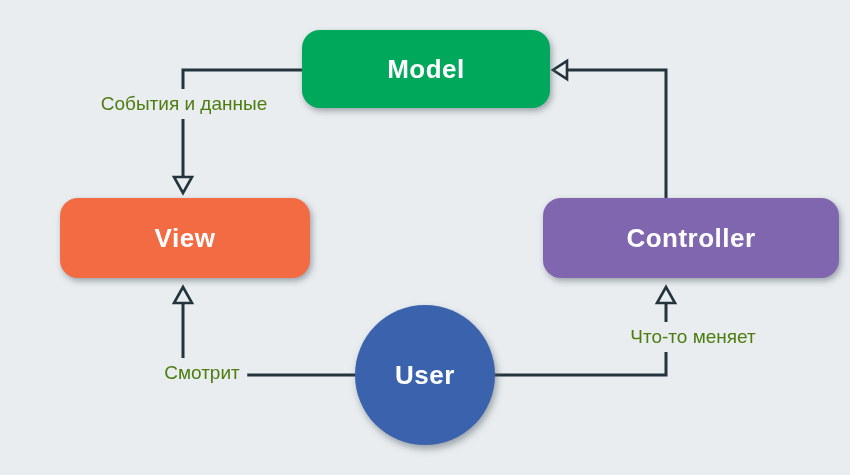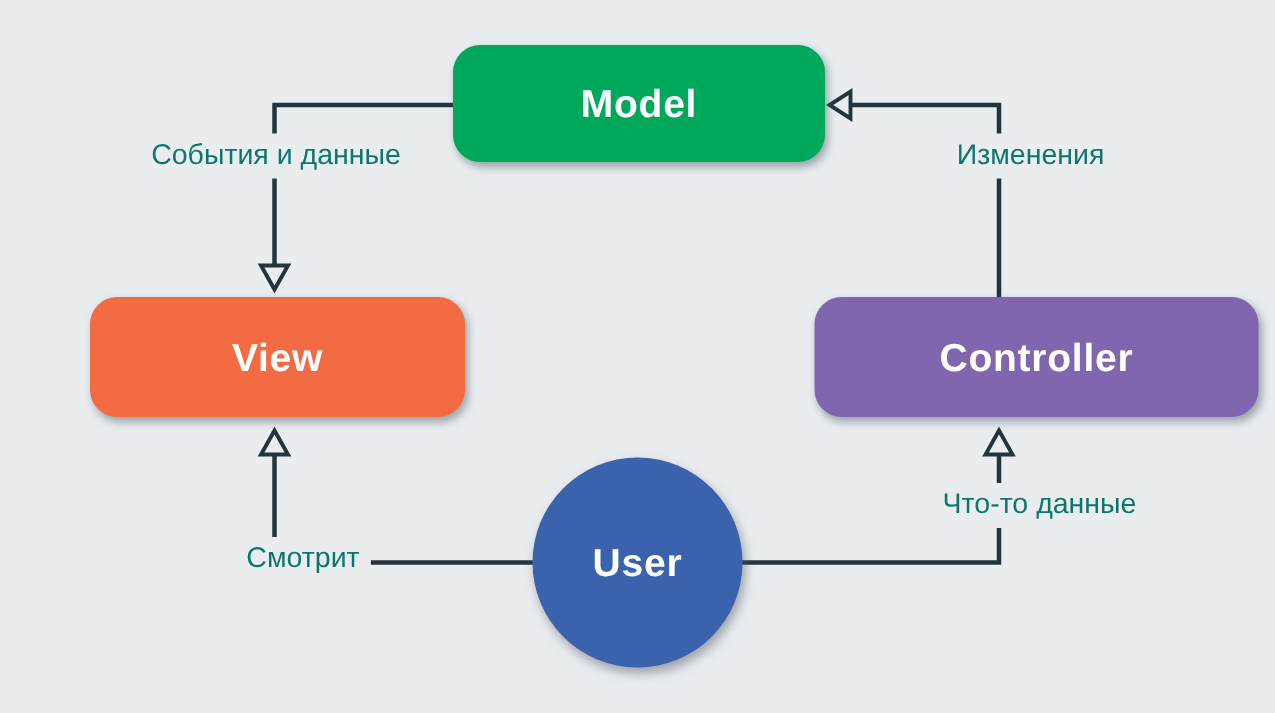--- a/index.html
+++ b/index.html
@@ -39,21 +39,21 @@
     left: 355px; top: 305px;
     width: 140px; height: 140px;
     border-radius: 50%;
     background: #3b62ad;
     box-shadow: 2px 4px 7px rgba(90,100,110,0.55);
   }
   .edge-label {
     position: absolute;
     transform: translate(-50%, -50%);
     background: #e9edf0;
-    color: #0f766e;
+    color: #4d7c0f;
     font-size: 19px;
     padding: 4px 7px;
     white-space: nowrap;
   }
   #label-events  { left: 184px; top: 104px; }
   #label-changes { left: 687px; top: 104px; }
   #label-looks   { left: 202px; top: 337px; margin-top: 36px; }
   #label-edits   { left: 693px; top: 337px; }
 </style>
 </head>
@@ -87,19 +87,18 @@
   <div class="node" id="node-controller">
     <span>Controller</span>
   </div>
 
   <div class="node" id="node-user">
     <span>User</span>
   </div>
 
   <div class="edge-label" id="label-events">События и данные</div>
 
-  <div class="edge-label" id="label-changes">Изменения</div>
 
   <div class="edge-label" id="label-looks">Смотрит</div>
 
-  <div class="edge-label" id="label-edits">Что-то данные</div>
+  <div class="edge-label" id="label-edits">Что-то меняет</div>
 
 </div>
 
 </body></html>

